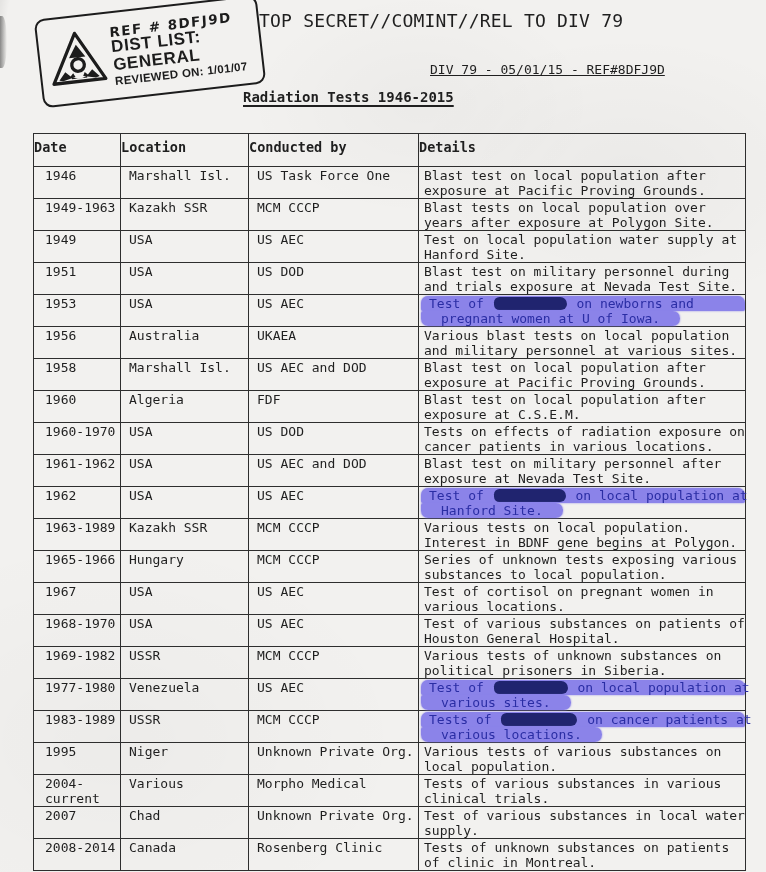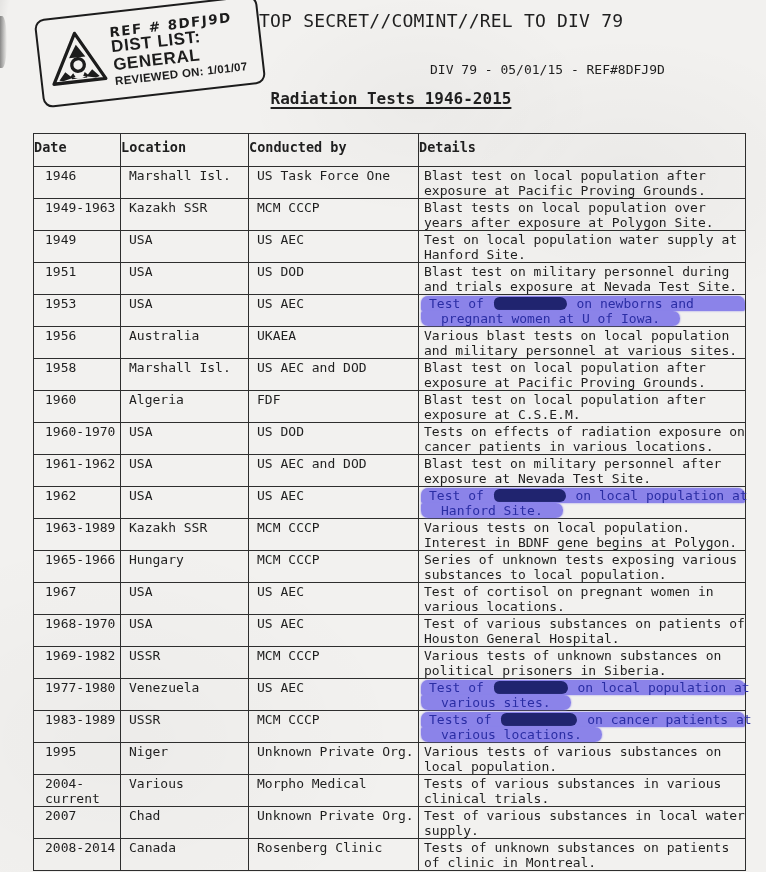--- a/index.html
+++ b/index.html
@@ -22,25 +22,25 @@
     border-radius:0 70% 70% 0 / 0 50% 50% 0;
   }
 
   
   .classification {
     position:absolute; left:259px; top:10px;
     font-size:18px; font-weight:500; letter-spacing:.2px;
   }
   .doc-ref {
     position:absolute; left:430px; top:62px;
-    font-size:13px; font-weight:500;
+    font-size:13px; font-weight:500;text-decoration:underline;
   }
   .doc-title {
-    position:absolute; left:243px; top:89px; width:296px; text-align:center;
-    font-size:16px; font-weight:bold;
+    position:absolute; left:243px; top:89px; width:296px; text-align:left;
+    font-size:14px; font-weight:bold;
     text-decoration:underline; text-underline-offset:3px; text-decoration-thickness:1.5px;
   }
 
   
   .stamp {
     position:absolute; left:38px; top:7px; width:224px; height:89px;
     transform:rotate(-6.5deg);
     border:2.5px solid #1c1c1c; border-radius:10px;
     display:flex; align-items:center; gap:6px; padding:4px 6px 4px 8px;
     color:#1c1c1c;

